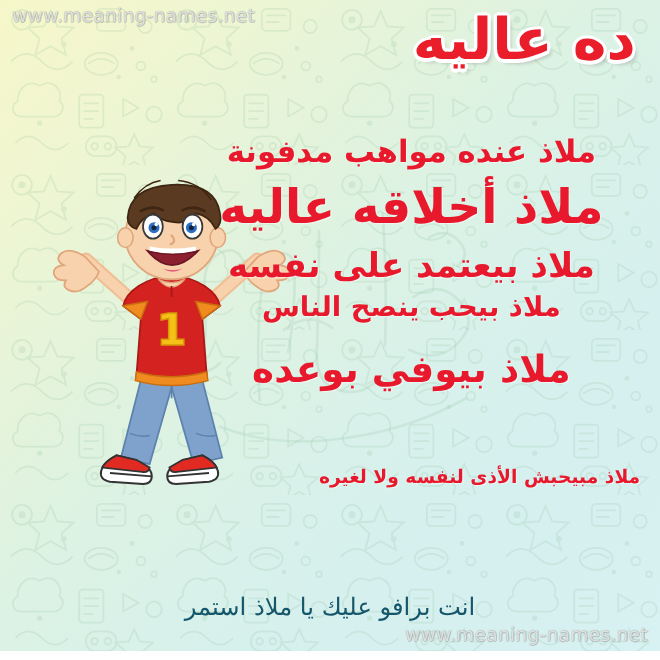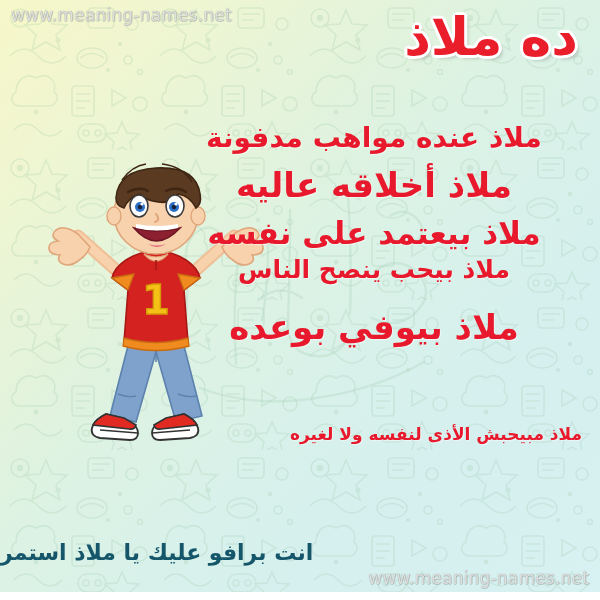--- a/index.html
+++ b/index.html
@@ -91,21 +91,21 @@
     text-align: center;
   }
   .line {
     color: #e8192c;
     font-weight: bold;
     line-height: 1.0;
     white-space: nowrap;
     text-shadow: 1px 1px 1px rgba(255,255,255,.55);
   }
   .line.l0 { font-size: 28px; margin-bottom: 16px; }
-  .line.l1 { font-size: 34px; margin-bottom: 16px; }
+  .line.l1 { font-size: 43px; margin-bottom: 16px; }
   .line.l2 { font-size: 31px; margin-bottom: 8px; }
   .line.l3 { font-size: 25px; margin-bottom: 28px; }
   .line.l4 { font-size: 34px; margin-bottom: 14px; }
 
   
   .note {
     position: absolute;
     right: 18px;
     top: 424px;
     direction: rtl;
@@ -116,24 +116,24 @@
     white-space: nowrap;
     text-shadow: 1px 1px 1px rgba(255,255,255,.5);
   }
 
   
   .footer-line {
     position: absolute;
     left: 0;
     right: 0;
     top: 540px;
-    text-align: left;
+    text-align: center;
     direction: rtl;
     color: #15566b;
-    font-weight: bold;
+    font-weight: normal;
     font-size: 22px;
     white-space: nowrap;
   }
 
   
   .boy {
     position: absolute;
     left: 38px;
     top: 158px;
     width: 238px;
@@ -198,21 +198,21 @@
       <path d="M118 150 q22 -18 44 -2"></path>
       <path d="M70 96 q14 -14 30 -2"></path>
       <path d="M250 66 q16 -10 28 4 q10 12 -2 22"></path>
       <path d="M28 150 q-12 22 4 34 q14 10 28 -4"></path>
     </g>
   </svg>
 
   <div class="url-mark url-tl">www.meaning-names.net</div>
   <div class="url-mark url-br">www.meaning-names.net</div>
 
-  <div class="title">ده ملاذ</div>
+  <div class="title">ده عاليه</div>
 
   <svg class="boy" viewBox="0 0 238 288" xmlns="http://www.w3.org/2000/svg" aria-hidden="true">
 
     <g>
       <path d="M78 112 L40 78" stroke="#f0bf96" stroke-width="13" stroke-linecap="round" fill="none"></path>
       <path d="M78 112 L40 78" stroke="#f8d2ad" stroke-width="9" stroke-linecap="round" fill="none"></path>
       <path d="M40 76 q-14 -10 -22 -4 q-7 6 2 11 q-10 1 -9 8 q1 6 11 6 q-4 6 3 9 q7 3 15 -3 q9 -6 12 -14z" fill="#f8d2ad" stroke="#e0a57a" stroke-width="1.6"></path>
     </g>
 
     <g>

